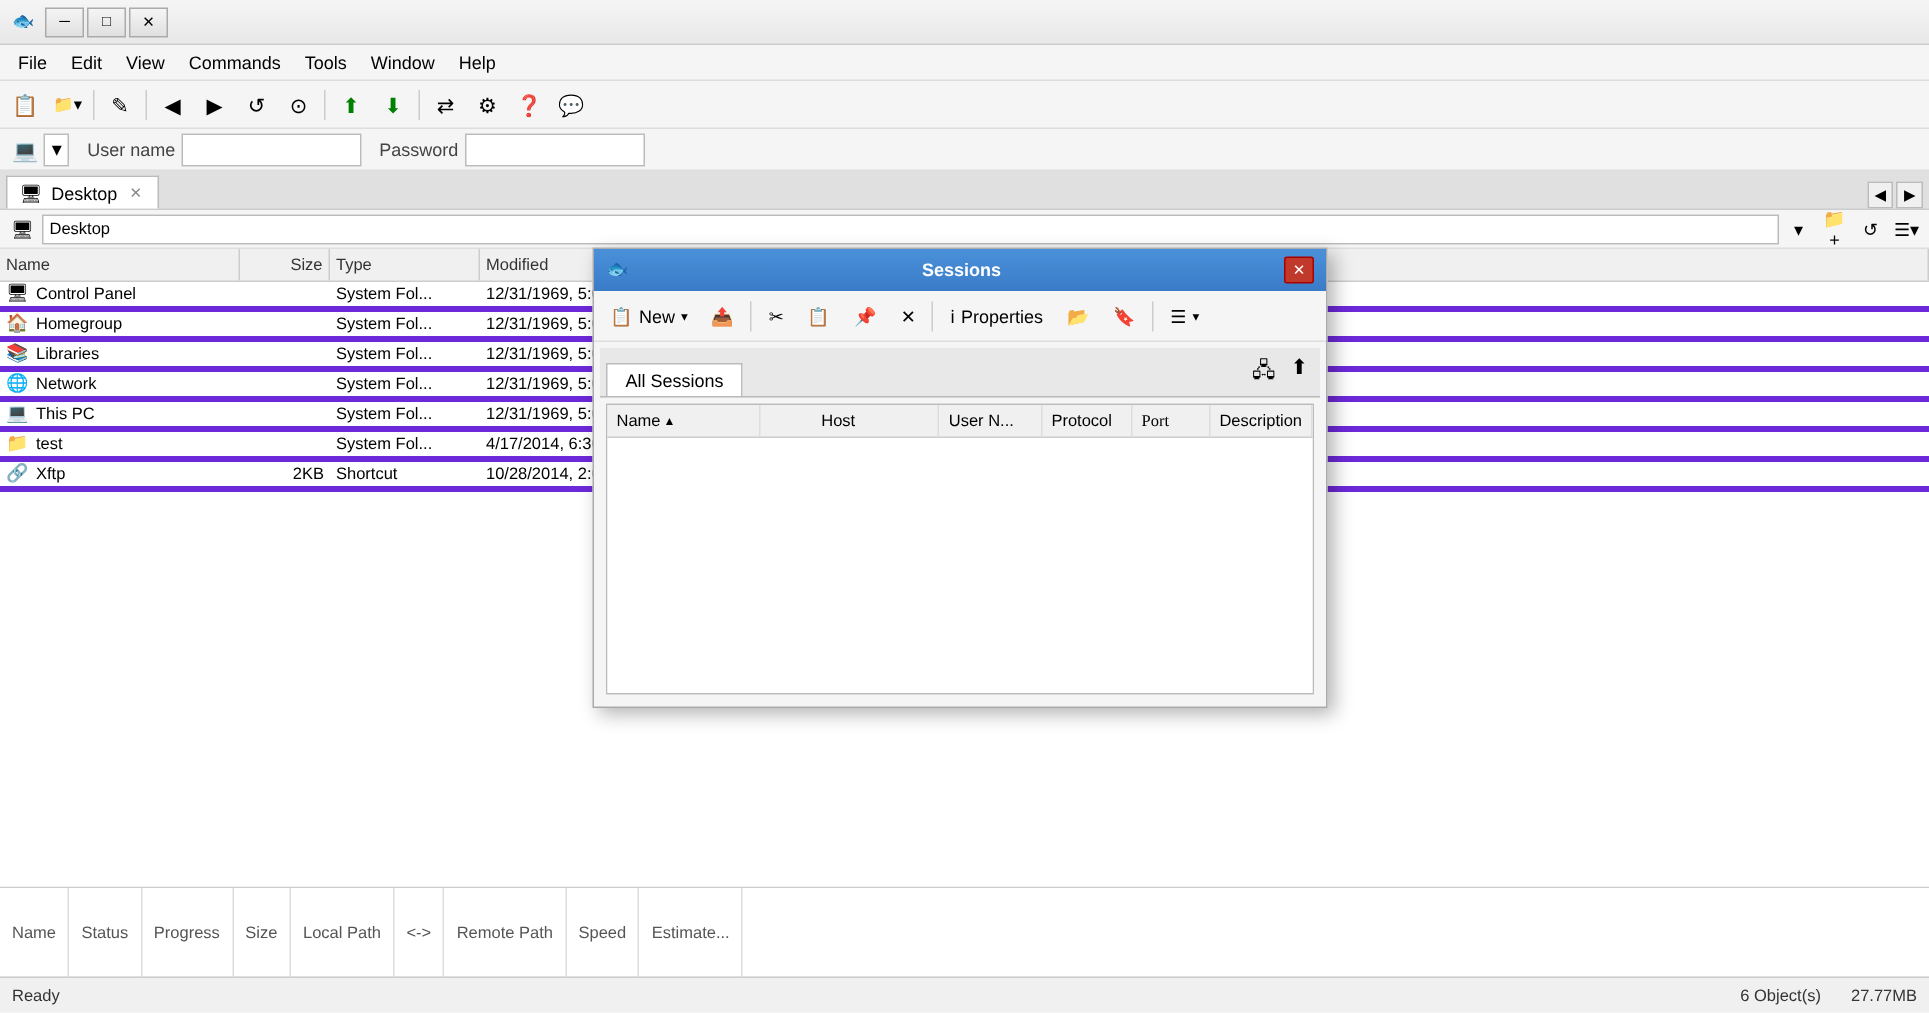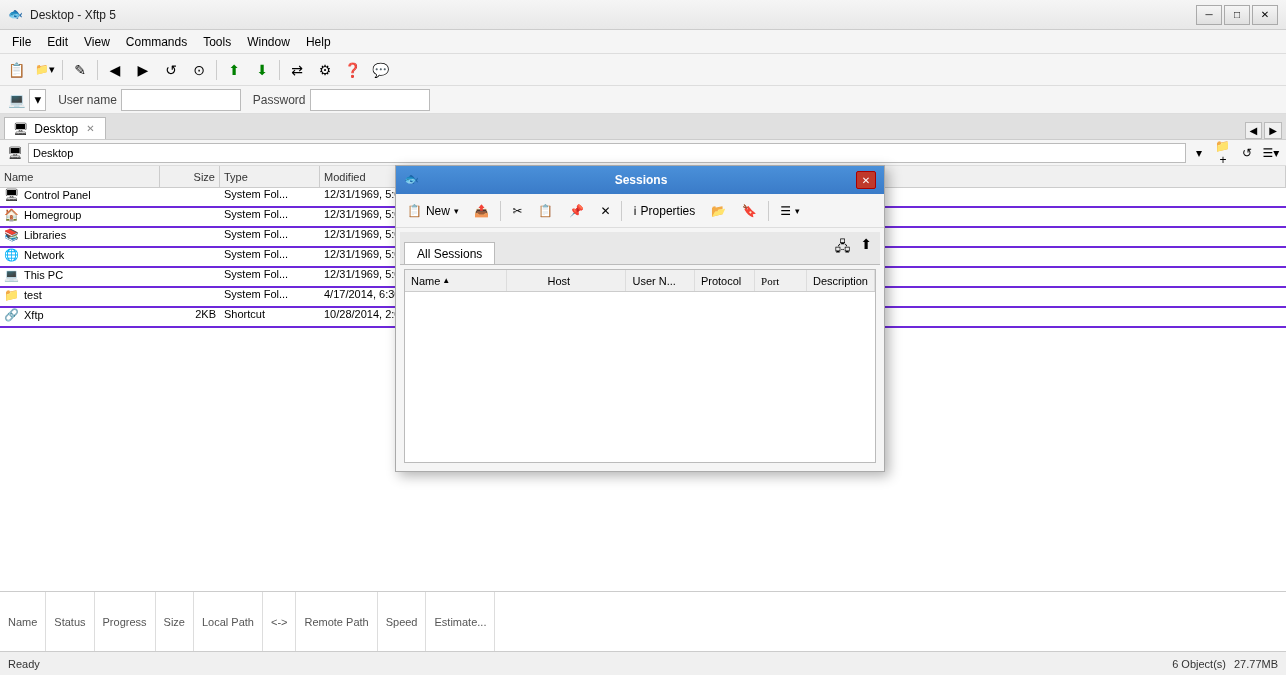--- a/index.html
+++ b/index.html
@@ -46,35 +46,35 @@
     .file-panel-toolbar { background: #f5f5f5; height: 26px; display: flex; align-items: center; padding: 0 4px; border-bottom: 1px solid #ddd; gap: 2px; }
     .panel-btn { width: 22px; height: 22px; border: 1px solid transparent; background: transparent; cursor: pointer; display: flex; align-items: center; justify-content: center; font-size: 12px; }
     .location-bar { flex: 1; height: 20px; border: 1px solid #bbb; font-size: 11px; padding: 0 4px; }
     .file-list { flex: 1; overflow-y: auto; }
     .file-list-header { display: flex; background: #f0f0f0; border-bottom: 1px solid #ccc; height: 22px; align-items: center; font-size: 11px; color: #333; }
     .file-list-header .col { padding: 0 4px; border-right: 1px solid #ccc; height: 100%; display: flex; align-items: center; cursor: pointer; }
     .col-name { width: 160px; }
     .col-size { width: 60px; justify-content: flex-end; }
     .col-type { width: 100px; }
     .col-modified { flex: 1; }
-    .file-row { display: flex; height: 20px; align-items: flex-start; font-size: 11px; border-bottom: 2px solid #6d28d9; cursor: pointer; }
+    .file-row { display: flex; height: 20px; align-items: center; font-size: 11px; border-bottom: 4px solid #6d28d9; cursor: pointer; }
     .file-row .col { padding: 0 4px; overflow: hidden; text-overflow: ellipsis; white-space: nowrap; }
 
     
     .bottom-panel { height: 60px; border-top: 1px solid #ccc; background: white; display: flex; flex-direction: column; }
     .bottom-tabs { display: flex; background: #f0f0f0; border-bottom: 1px solid #ccc; height: 24px; align-items: flex-end; padding: 0 4px; }
     .bottom-tab { padding: 2px 12px; height: 20px; font-size: 12px; cursor: pointer; border: 1px solid #bbb; border-bottom: none; background: #e0e0e0; }
     .bottom-tab.active { background: white; }
     .bottom-content { flex: 1; display: flex; }
     .bottom-columns { flex: 1; display: flex; align-items: center; font-size: 11px; color: #555; }
     .bottom-col { padding: 0 8px; border-right: 1px solid #ddd; height: 100%; display: flex; align-items: center; }
 
     
     .status-bar { background: #f0f0f0; height: 24px; border-top: 1px solid #ccc; display: flex; align-items: center; padding: 0 8px; font-size: 11px; color: #333; }
-    .status-right { margin-left: auto; display: flex; gap: 8px; }
+    .status-right { margin-left: auto; display: flex; gap: 20px; }
 
     
     .modal-overlay { position: fixed; top: 0; left: 0; right: 0; bottom: 0; background: transparent; z-index: 100; }
     .modal { position: fixed; top: 165px; left: 395px; width: 490px; background: #f5f5f5; border: 1px solid #aaa; box-shadow: 4px 4px 12px rgba(0,0,0,0.3); z-index: 200; }
     .modal-title-bar { background: linear-gradient(to bottom, #4a90d9, #3a7bc8); height: 28px; display: flex; align-items: center; padding: 0 8px; color: white; font-size: 12px; }
     .modal-title-icon { width: 16px; height: 16px; margin-right: 6px; }
     .modal-title-text { flex: 1; font-weight: bold; text-align: center; }
     .modal-close-btn { width: 20px; height: 18px; background: #c0392b; border: 1px solid #a00; color: white; font-size: 10px; cursor: pointer; display: flex; align-items: center; justify-content: center; border-radius: 2px; }
     .modal-toolbar { background: #f5f5f5; height: 34px; display: flex; align-items: center; padding: 0 4px; border-bottom: 1px solid #ddd; gap: 2px; }
     .modal-btn { height: 26px; border: 1px solid transparent; background: transparent; cursor: pointer; display: flex; align-items: center; padding: 0 6px; gap: 4px; font-size: 12px; }
@@ -100,21 +100,20 @@
     .close-btn-modal { padding: 4px 16px; border: 1px solid #bbb; background: linear-gradient(to bottom, #f5f5f5, #e0e0e0); font-size: 12px; cursor: pointer; }
 
     
     .file-icon { display: inline-block; width: 16px; height: 16px; margin-right: 4px; font-size: 12px; }
   </style>
 </head>
 <body>
 
 <div class="title-bar">
   <span class="title-bar-icon">🐟</span>
-  <span class="title-bar-text">Desktop  - Xftp 5</span>
   <div class="title-bar-controls">
     <button class="title-btn">─</button>
     <button class="title-btn">□</button>
     <button class="title-btn close-btn">✕</button>
   </div>
 </div>
 
 <div class="menu-bar">
   <span class="menu-item">File</span>
   <span class="menu-item">Edit</span>

